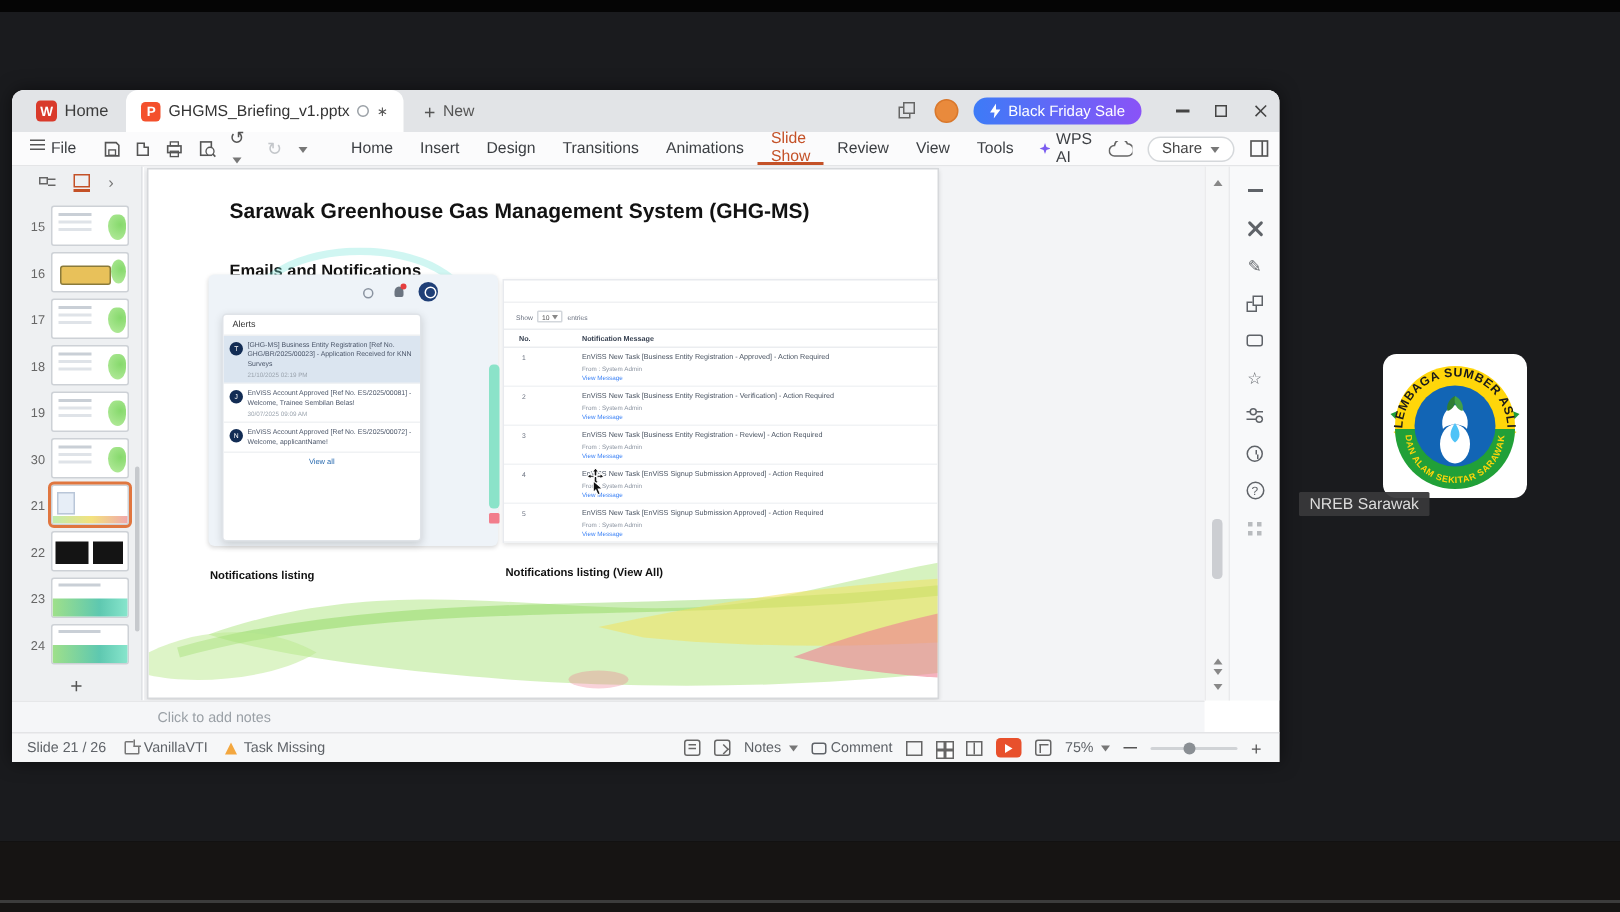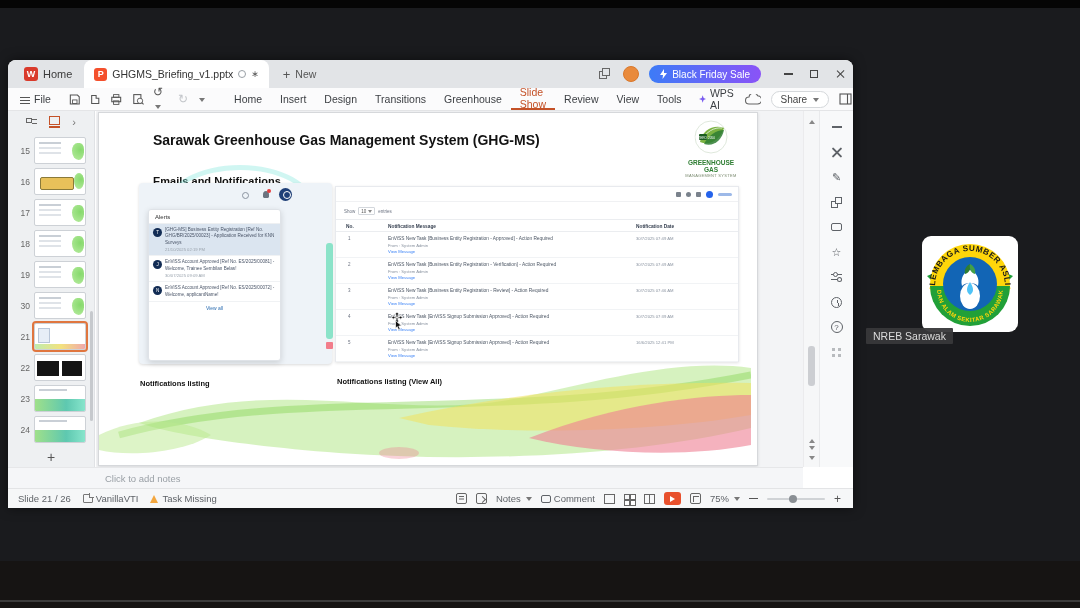--- a/index.html
+++ b/index.html
@@ -30,21 +30,21 @@
   .winbtn{width:26px;height:28px;display:flex;align-items:center;justify-content:center;position:relative;}
   .wb-min i{width:9px;height:1.5px;background:#444;display:block;}
   .wb-max i{width:8px;height:8px;border:1.2px solid #444;display:block;}
   .wb-close i{position:relative;width:10px;height:10px;display:block;}
   .wb-close i::before,.wb-close i::after{content:"";position:absolute;left:4.5px;top:0;width:1.4px;height:10px;background:#444;}
   .wb-close i::before{transform:rotate(45deg);}
   .wb-close i::after{transform:rotate(-45deg);}
 
   
   .ribbon{position:absolute;left:0;top:28px;width:100%;height:23px;background:#fbfbfc;border-bottom:1px solid #e4e5e7;display:flex;align-items:center;font-size:10.5px;color:#3c3f43;}
-  .filegrp{display:flex;align-items:flex-end;gap:4px;padding:0 10px 0 12px;}
+  .filegrp{display:flex;align-items:flex-start;gap:4px;padding:0 10px 0 12px;}
   .hamb{width:10px;height:8px;position:relative;}
   .hamb::before{content:"";position:absolute;left:0;top:0;width:10px;height:1.3px;background:#555;box-shadow:0 3px 0 #555,0 6px 0 #555;}
   .qa{display:flex;align-items:center;gap:9px;padding:0 8px;}
   .qa svg{display:block;}
   .undo-redo{font-size:12px;color:#555;}
   .disabled-g{color:#c3c6ca !important;}
   .caret{width:0;height:0;border:3px solid transparent;border-top:4px solid #777;display:inline-block;margin-left:2px;position:relative;top:2px;}
   .vsep{width:1px;height:14px;background:#e2e3e5;margin:0 6px;}
   .menus{display:flex;align-items:center;height:100%;}
   .menu-item{padding:0 9px;height:100%;display:flex;align-items:center;cursor:default;}
@@ -77,21 +77,21 @@
   .v-dark::after{right:3px;top:6px;width:20px;height:15px;background:#141414;}
   .v-green::before{left:0;top:13px;width:52px;height:14px;background:linear-gradient(90deg,#9fe08a,#5ec8b0 60%,#8ce8cf);}
   .v-green::after{left:4px;top:3px;width:28px;height:2px;background:#c9cfd6;}
   .v-selected::before{left:3px;top:4px;width:10px;height:13px;background:#e7eef7;border:1px solid #b9c6d8;}
   .v-selected::after{left:0;bottom:0;width:52px;height:5px;background:linear-gradient(90deg,#c0ecae,#f3e27e,#f0a3ae);}
   .panel-plus{position:absolute;left:0;bottom:2px;width:100%;text-align:center;font-size:14px;color:#555;}
   .panel-scroll{position:absolute;right:1px;top:200px;width:3px;height:110px;background:#c6c9cd;border-radius:2px;}
 
   
   .editor{position:absolute;left:88px;top:51px;width:707px;height:356px;background:#f3f4f6;}
-  .slide{position:absolute;left:2px;top:1px;width:660px;height:354px;background:#fff;border:1px solid #d6d8db;box-shadow:0 1px 3px rgba(0,0,0,.12);overflow:hidden;}
+  .slide{position:absolute;left:2px;top:1px;width:528px;height:354px;background:#fff;border:1px solid #d6d8db;box-shadow:0 1px 3px rgba(0,0,0,.12);overflow:hidden;}
 
   .sl-title{position:absolute;left:54px;top:19px;font-size:14px;font-weight:bold;color:#121212;}
   .sl-sub{position:absolute;left:54px;top:62px;font-size:11px;font-weight:bold;color:#121212;}
   .sl-logo{position:absolute;left:583px;top:7px;width:58px;text-align:center;}
   .sl-logo-l1{font-size:6.5px;font-weight:bold;color:#2e7d32;margin-top:1px;}
   .sl-logo-l2{font-size:4px;color:#7a8a6f;letter-spacing:.3px;}
 
   .teal-arc{position:absolute;left:66px;top:52px;width:150px;height:84px;border:5px solid rgba(120,230,218,.35);border-radius:50%;clip-path:inset(0 0 55% 0);}
 
   .shot-l{position:absolute;left:40px;top:70px;width:193px;height:181px;background:#eef3f8;border-radius:4px;box-shadow:0 1px 3px rgba(0,0,0,.15);}
@@ -270,21 +270,21 @@
         <span class="undo-redo">↺<span class="caret"></span></span>
         <span class="undo-redo disabled-g">↻</span>
         <span class="caret"></span>
       </div>
       <div class="vsep"></div>
       <div class="menus" id="menu-items">
           <span class="menu-item">Home</span>
           <span class="menu-item">Insert</span>
           <span class="menu-item">Design</span>
           <span class="menu-item">Transitions</span>
-          <span class="menu-item">Greenhouse</span>
+          <span class="menu-item">Animations</span>
           <span class="menu-item active">Slide Show</span>
           <span class="menu-item">Review</span>
           <span class="menu-item">View</span>
           <span class="menu-item">Tools</span>
         </div>
       <div class="wpsai">
         <svg width="10" height="10" viewBox="0 0 10 10">
             <path d="M5 0 L6.3 3.7 L10 5 L6.3 6.3 L5 10 L3.7 6.3 L0 5 L3.7 3.7 Z" fill="#7a5cf0"></path>
           </svg>
         <span>WPS AI</span>

